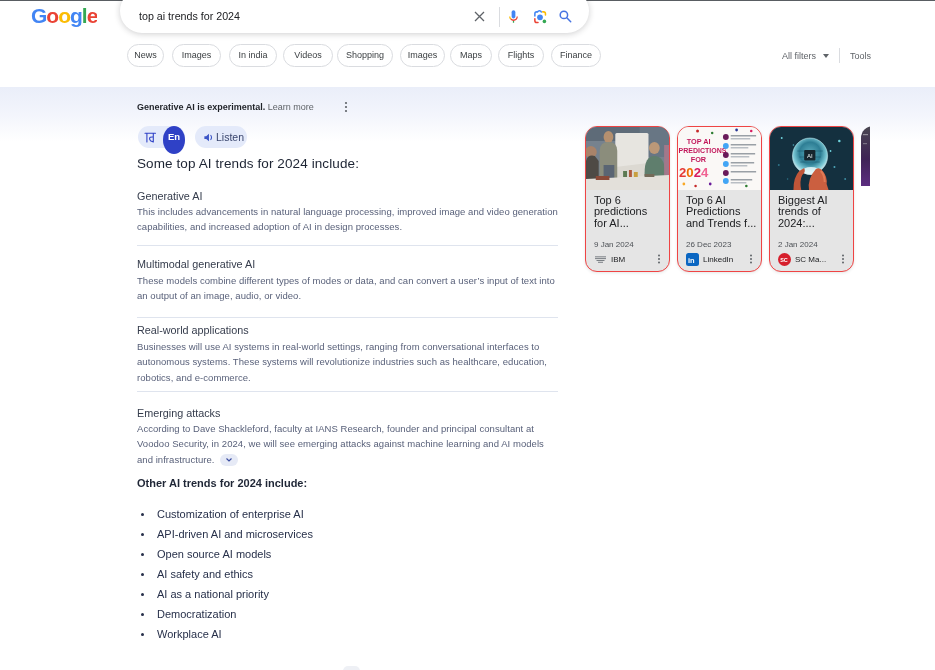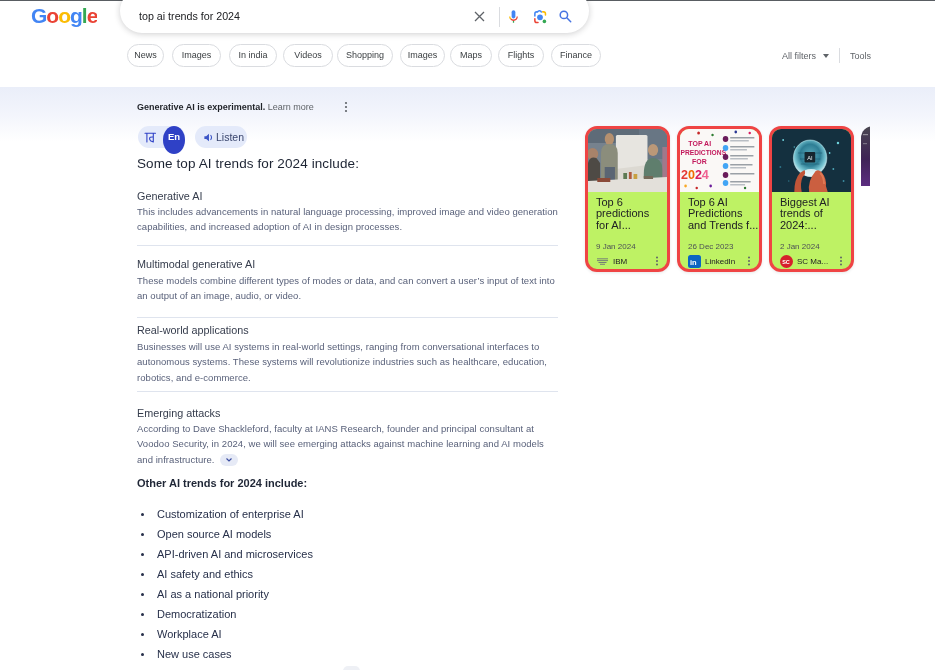--- a/index.html
+++ b/index.html
@@ -60,22 +60,22 @@
   border-radius:6px; text-align:center; }
 #boldline { left:137px; top:477px; font-size:11px; font-weight:bold; color:#1f2636; }
 #bullets { left:137px; top:504px; }
 .bi { position:relative; height:20px; line-height:20px; font-size:11px; color:#27304a;
   padding-left:20px; }
 .bi::before { content:""; position:absolute; left:4px; top:9px; width:3px; height:3px;
   border-radius:50%; background:#27304a; }
 #botpill { left:343px; top:666px; width:17px; height:10px; background:#eef0f5;
   border-radius:8px; }
 
-.card { position:absolute; top:126px; width:85px; height:146px; background:#bef264;
-  border:3px solid #ef4444; border-radius:12px; box-shadow:0 1px 3px rgba(60,64,67,.12);
+.card { position:absolute; top:126px; width:85px; height:146px; background:#e5e5e5;
+  border:1px solid #ef4444; border-radius:12px; box-shadow:0 1px 3px rgba(60,64,67,.12);
   overflow:hidden; }
 .cimg { width:100%; height:63px; }
 .ctitle { padding:0.5px 8px 0 8px; font-size:11px; line-height:11.5px; color:#202124; white-space:nowrap; }
 .cdate { position:absolute; left:8px; top:113px; font-size:8px; color:#4d5156; }
 .csrc { position:absolute; left:8px; top:125px; height:14px; display:flex;
   align-items:center; font-size:8px; color:#202124; gap:4px; }
 .cdots { position:absolute; right:4px; top:126px; }
 #card4 { left:861px; width:74px; border:none; box-shadow:none; background:none; }
 </style>
 </head>
@@ -170,27 +170,26 @@
 <div class="sbody" id="b4">According to Dave Shackleford, faculty at IANS Research, founder and principal consultant at<br>Voodoo Security, in 2024, we will see emerging attacks against machine learning and AI models<br>and infrastructure.</div>
 <div class="abs" id="chev">
     <svg width="8" height="8" viewBox="0 0 8 8" style="display:block;margin:2px auto 0;">
       <path d="M1.5 2.5 L4 5 L6.5 2.5" stroke="#3b4da0" stroke-width="1.2" fill="none"></path>
     </svg>
   </div>
 
 <div class="abs" id="boldline">Other AI trends for 2024 include:</div>
 <div class="abs" id="bullets">
   <div class="bi">Customization of enterprise AI</div>
+  <div class="bi">API-driven AI and microservices</div>
   <div class="bi">Open source AI models</div>
-  <div class="bi">API-driven AI and microservices</div>
   <div class="bi">AI safety and ethics</div>
   <div class="bi">AI as a national priority</div>
   <div class="bi">Democratization</div>
   <div class="bi">Workplace AI</div>
-  <div class="bi">New use cases</div>
 </div>
 <div class="abs" id="botpill"></div>
 
 <div class="card" style="left:585px;">
   <svg class="cimg" viewBox="0 0 85 63" preserveAspectRatio="none">
     <rect width="85" height="63" fill="#76828e"></rect>
     <rect x="0" y="0" width="85" height="14" fill="#5e6b78"></rect>
     <rect x="55" y="0" width="30" height="30" fill="#687684"></rect>
     <rect x="30" y="6" width="34" height="47" rx="1.5" fill="#e7e5e0"></rect>
     <path d="M30 40 L64 36 L64 53 L30 53 Z" fill="#dcd9d2"></path>

